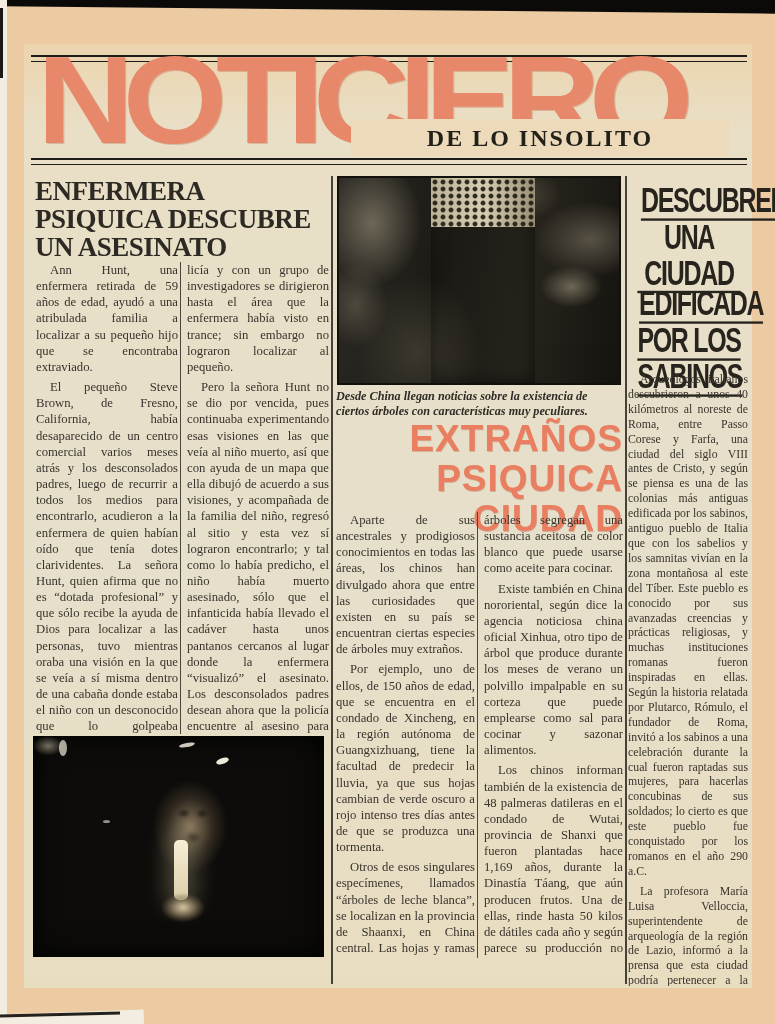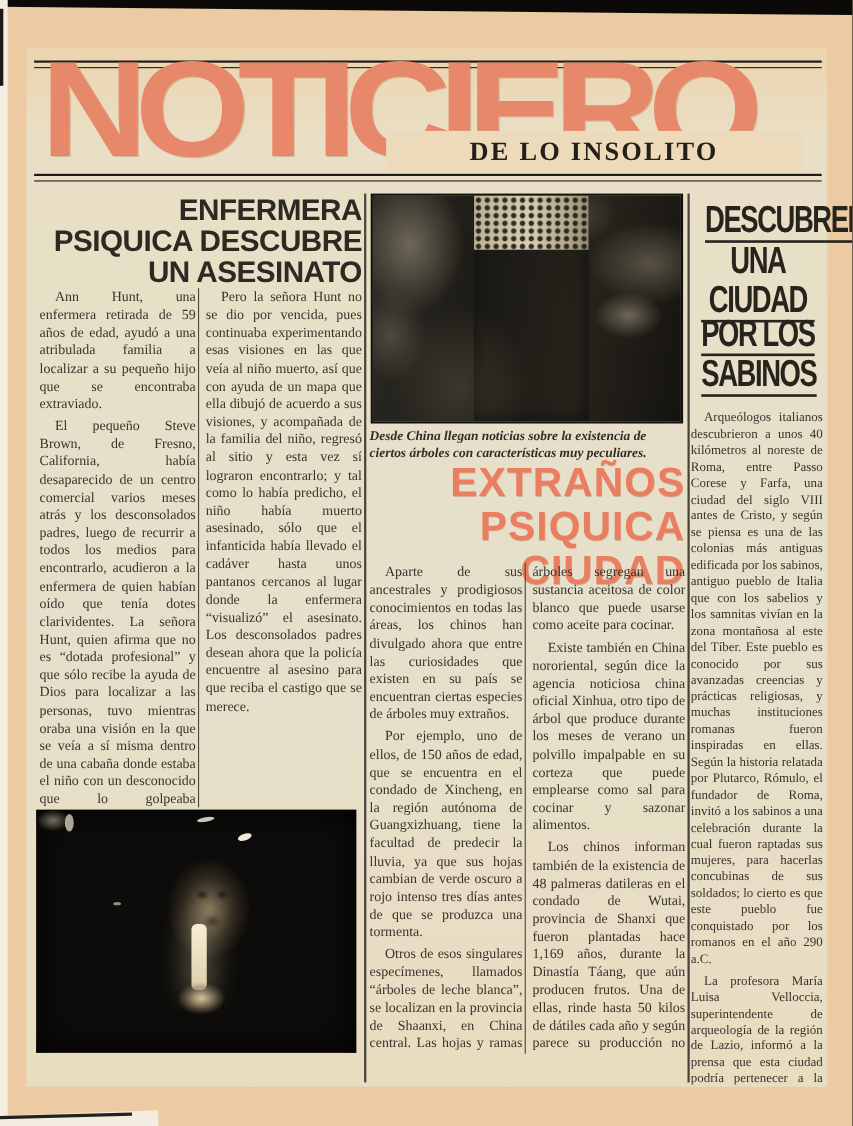--- a/index.html
+++ b/index.html
@@ -22,22 +22,22 @@
   .v2{left:625px;top:176px;height:808px;}
   
   .masthead-title{position:absolute;left:37px;top:44px;width:716px;height:112px;overflow:visible;
       font-family:"Liberation Sans",sans-serif;font-weight:bold;font-size:119px;line-height:108px;
       letter-spacing:-10px;color:#e8886a;white-space:nowrap;transform:scale(1.13,1.04);transform-origin:left top;
       text-shadow:1px 1px 0 rgba(160,70,40,0.25);}
   .masthead-sub{position:absolute;left:351px;top:119px;width:378px;height:38px;background:#ecdaba;
       font-family:"Liberation Serif",serif;font-weight:bold;font-size:24px;line-height:38px;
       letter-spacing:2px;text-align:center;color:#232019;}
   
-  .h-nurse{position:absolute;left:35px;top:177px;width:294px;text-align:right;
-      font-family:Liberation Sans, sans-serif;font-weight:bold;font-size:27px;line-height:28px;
+  .h-nurse{position:absolute;left:35px;top:177px;width:294px;text-align:left;
+      font-family:Liberation Serif, serif;font-weight:bold;font-size:27px;line-height:28px;
       letter-spacing:-0.5px;color:#2d2a24;}
   .cols{position:absolute;display:flex;}
   .nurse-cols{left:36px;top:262px;width:293px;height:472px;}
   .trees-cols{left:336px;top:512px;width:287px;height:446px;}
   .col{flex:1;overflow:hidden;text-align:justify;font-size:12.7px;line-height:16.15px;color:#38342d;}
   .col.first{border-right:1.3px solid #4a463c;padding-right:2px;margin-right:6px;}
   .col p{margin:0 0 4px 0;text-indent:14px;}
   .col p.cont{text-indent:0;}
   
   .photo-tree{position:absolute;left:337px;top:176px;width:284px;height:209px;border:2.5px solid #13110e;box-sizing:border-box;
@@ -126,20 +126,21 @@
     <div>ENFERMERA</div>
     <div>PSIQUICA DESCUBRE</div>
     <div>UN ASESINATO</div>
   </div>
   <div class="cols nurse-cols">
     <div class="col first">
       <p>Ann Hunt, una enfermera retirada de 59 años de edad, ayudó a una atribulada familia a localizar a su pequeño hijo que se encontraba extraviado.</p>
       <p>El pequeño Steve Brown, de Fresno, California, había desaparecido de un centro comercial varios meses atrás y los desconsolados padres, luego de recurrir a todos los medios para encontrarlo, acudieron a la enfermera de quien habían oído que tenía dotes clarividentes. La señora Hunt, quien afirma que no es “dotada profesional” y que sólo recibe la ayuda de Dios para localizar a las personas, tuvo mientras oraba una visión en la que se veía a sí misma dentro de una cabaña donde estaba el niño con un desconocido que lo golpeaba salvajemente hasta matarlo. De inmediato acudió a la po-</p>
     </div>
     <div class="col">
+      <p class="cont">licía y con un grupo de investigadores se dirigieron hasta el área que la enfermera había visto en trance; sin embargo no lograron localizar al pequeño.</p>
       <p>Pero la señora Hunt no se dio por vencida, pues continuaba experimentando esas visiones en las que veía al niño muerto, así que con ayuda de un mapa que ella dibujó de acuerdo a sus visiones, y acompañada de la familia del niño, regresó al sitio y esta vez sí lograron encontrarlo; y tal como lo había predicho, el niño había muerto asesinado, sólo que el infanticida había llevado el cadáver hasta unos pantanos cercanos al lugar donde la enfermera “visualizó” el asesinato. Los desconsolados padres desean ahora que la policía encuentre al asesino para que reciba el castigo que se merece.</p>
     </div>
   </div>
 
   <div class="photo-candle">
     <div class="candle-corner"></div>
     <div class="candle-face"></div>
     <div class="candle-stick"></div>
     <div class="candle-hand"></div>
     <div class="spk spk1"></div>
@@ -167,20 +168,21 @@
     <div class="col">
       <p class="cont">árboles segregan una sustancia aceitosa de color blanco que puede usarse como aceite para cocinar.</p>
       <p>Existe también en China nororiental, según dice la agencia noticiosa china oficial Xinhua, otro tipo de árbol que produce durante los meses de verano un polvillo impalpable en su corteza que puede emplearse como sal para cocinar y sazonar alimentos.</p>
       <p>Los chinos informan también de la existencia de 48 palmeras datileras en el condado de Wutai, provincia de Shanxi que fueron plantadas hace 1,169 años, durante la Dinastía Táang, que aún producen frutos. Una de ellas, rinde hasta 50 kilos de dátiles cada año y según parece su producción no cesará nunca.</p>
     </div>
   </div>
 
   <div class="h-sabines">
     <div><span class="hl">DESCUBREN</span></div>
     <div><span class="hl">UNA CIUDAD</span></div>
+    <div><span class="hl">EDIFICADA</span></div>
     <div><span class="hl">POR LOS</span></div>
     <div><span class="hl">SABINOS</span></div>
   </div>
   <div class="sabines-text">
     <p>Arqueólogos italianos descubrieron a unos 40 kilómetros al noreste de Roma, entre Passo Corese y Farfa, una ciudad del siglo VIII antes de Cristo, y según se piensa es una de las colonias más antiguas edificada por los sabinos, antiguo pueblo de Italia que con los sabelios y los samnitas vivían en la zona montañosa al este del Tíber. Este pueblo es conocido por sus avanzadas creencias y prácticas religiosas, y muchas instituciones romanas fueron inspiradas en ellas. Según la historia relatada por Plutarco, Rómulo, el fundador de Roma, invitó a los sabinos a una celebración durante la cual fueron raptadas sus mujeres, para hacerlas concubinas de sus soldados; lo cierto es que este pueblo fue conquistado por los romanos en el año 290 a.C.</p>
     <p>La profesora María Luisa Velloccia, superintendente de arqueología de la región de Lazio, informó a la prensa que esta ciudad podría pertenecer a la Edad de Hierro.</p>
   </div>
 </div>
 
 </body></html>

